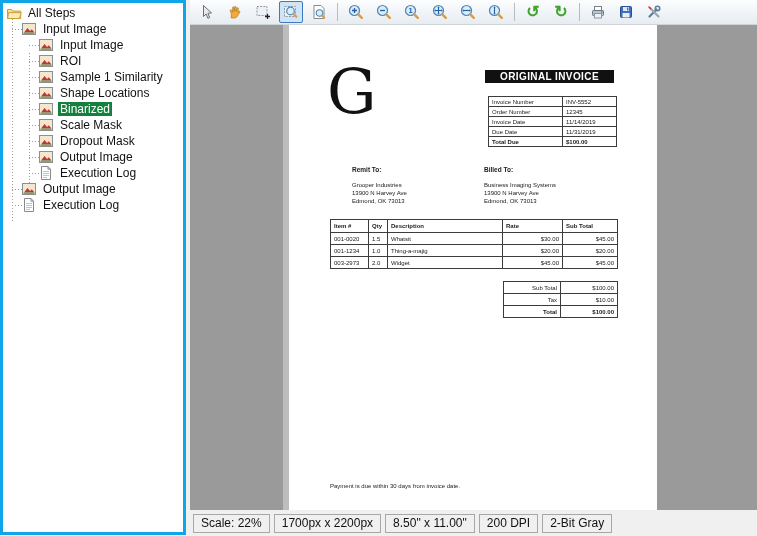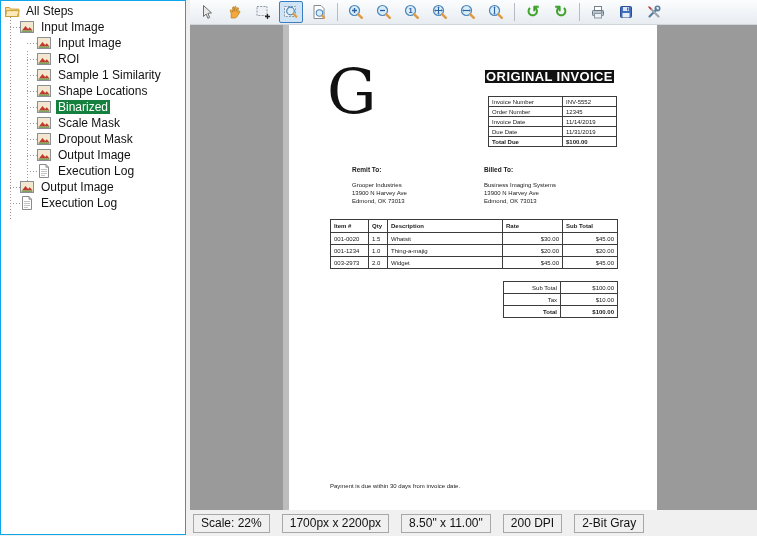--- a/index.html
+++ b/index.html
@@ -1,21 +1,21 @@
 <!DOCTYPE html>
 <html><head>
 <meta charset="utf-8">
 <style>
   * { margin:0; padding:0; box-sizing:border-box; }
   html,body { width:757px; height:536px; font-family:"Liberation Sans", sans-serif; }
   .app { position:relative; width:757px; height:536px; background:#f0f0f0; overflow:hidden; }
 
   
   .left-panel { position:absolute; left:0; top:0; width:186px; height:535px;
-    background:#ffffff; border:1px solid #0ea5e9; overflow:hidden; }
+    background:#ffffff; border:3px solid #0ea5e9; overflow:hidden; }
   .tree { position:relative; padding-top:2px; font-size:12px; color:#111; }
   .vline { position:absolute; width:1px;
     background-image:repeating-linear-gradient(to bottom,#9a9a9a 0 1px,transparent 1px 3px); }
   .vline1 { left:9px; top:16px; height:202px; }
   .vline2 { left:26px; top:50px; height:136px; }
   .tree-row { position:relative; height:16px; display:flex; align-items:center; cursor:default; }
   .tree-row .stub { position:absolute; top:8px; height:1px; width:10px;
     background-image:repeating-linear-gradient(to right,#9a9a9a 0 1px,transparent 1px 3px); }
   .lvl0 { padding-left:3px; }
   .lvl1 { padding-left:18px; }
@@ -43,21 +43,21 @@
 
   
   .viewer { position:absolute; left:190px; top:25px; width:567px; height:485px;
     background:#9a9a9a; overflow:hidden; }
   .page { position:absolute; left:93px; top:0; width:374px; height:485px; background:#ffffff; }
   .page-edge { position:absolute; left:0; top:0; width:6px; height:485px; background:#bdbdbd; }
 
   .doc { position:absolute; color:#1a1a1a; }
   .logo-g { left:44px; top:36px; font-family:"DejaVu Serif", serif; font-size:62px; line-height:1; color:#111; }
   .banner { left:202px; top:45px; width:129px; height:13px; background:#111;
-    color:#fff; font-size:13px; font-weight:bold; letter-spacing:0.4px;
+    color:#fff; font-size:10px; font-weight:bold; letter-spacing:0.4px;
     display:flex; align-items:center; justify-content:center; }
 
   table { border-collapse:collapse; }
   td, th { border:1px solid #3c3c3c; font-size:6px; padding:0 3px; vertical-align:middle; }
 
   .info-table { left:205px; top:71px; }
   .info-table td { height:10px; }
   .info-table .c-label { width:74px; text-align:left; }
   .info-table .c-val { width:54px; text-align:left; }
   .info-table tr.bold td { font-weight:bold; }
@@ -80,21 +80,21 @@
   .totals-table .t-label { width:57px; text-align:right; }
   .totals-table .t-val { width:57px; text-align:right; }
   .totals-table tr.bold td { font-weight:bold; }
 
   .footer-note { left:47px; top:458px; font-size:6px; color:#222; }
 
   
   .statusbar { position:absolute; left:190px; top:510px; width:567px; height:26px;
     background:#f0f0f0; display:flex; align-items:center; padding-left:3px; }
   .seg { border:1px solid #a7a7a7; background:#f0f0f0; color:#111; font-size:12px;
-    padding:1px 7px 2px 7px; margin-right:12px; white-space:nowrap; }
+    padding:1px 7px 2px 7px; margin-right:4px; white-space:nowrap; }
 </style>
 </head>
 <body>
 
 <div class="app">
 
   <div class="left-panel">
     <div class="tree">
       <div class="vline vline1"></div>
       <div class="vline vline2"></div>

